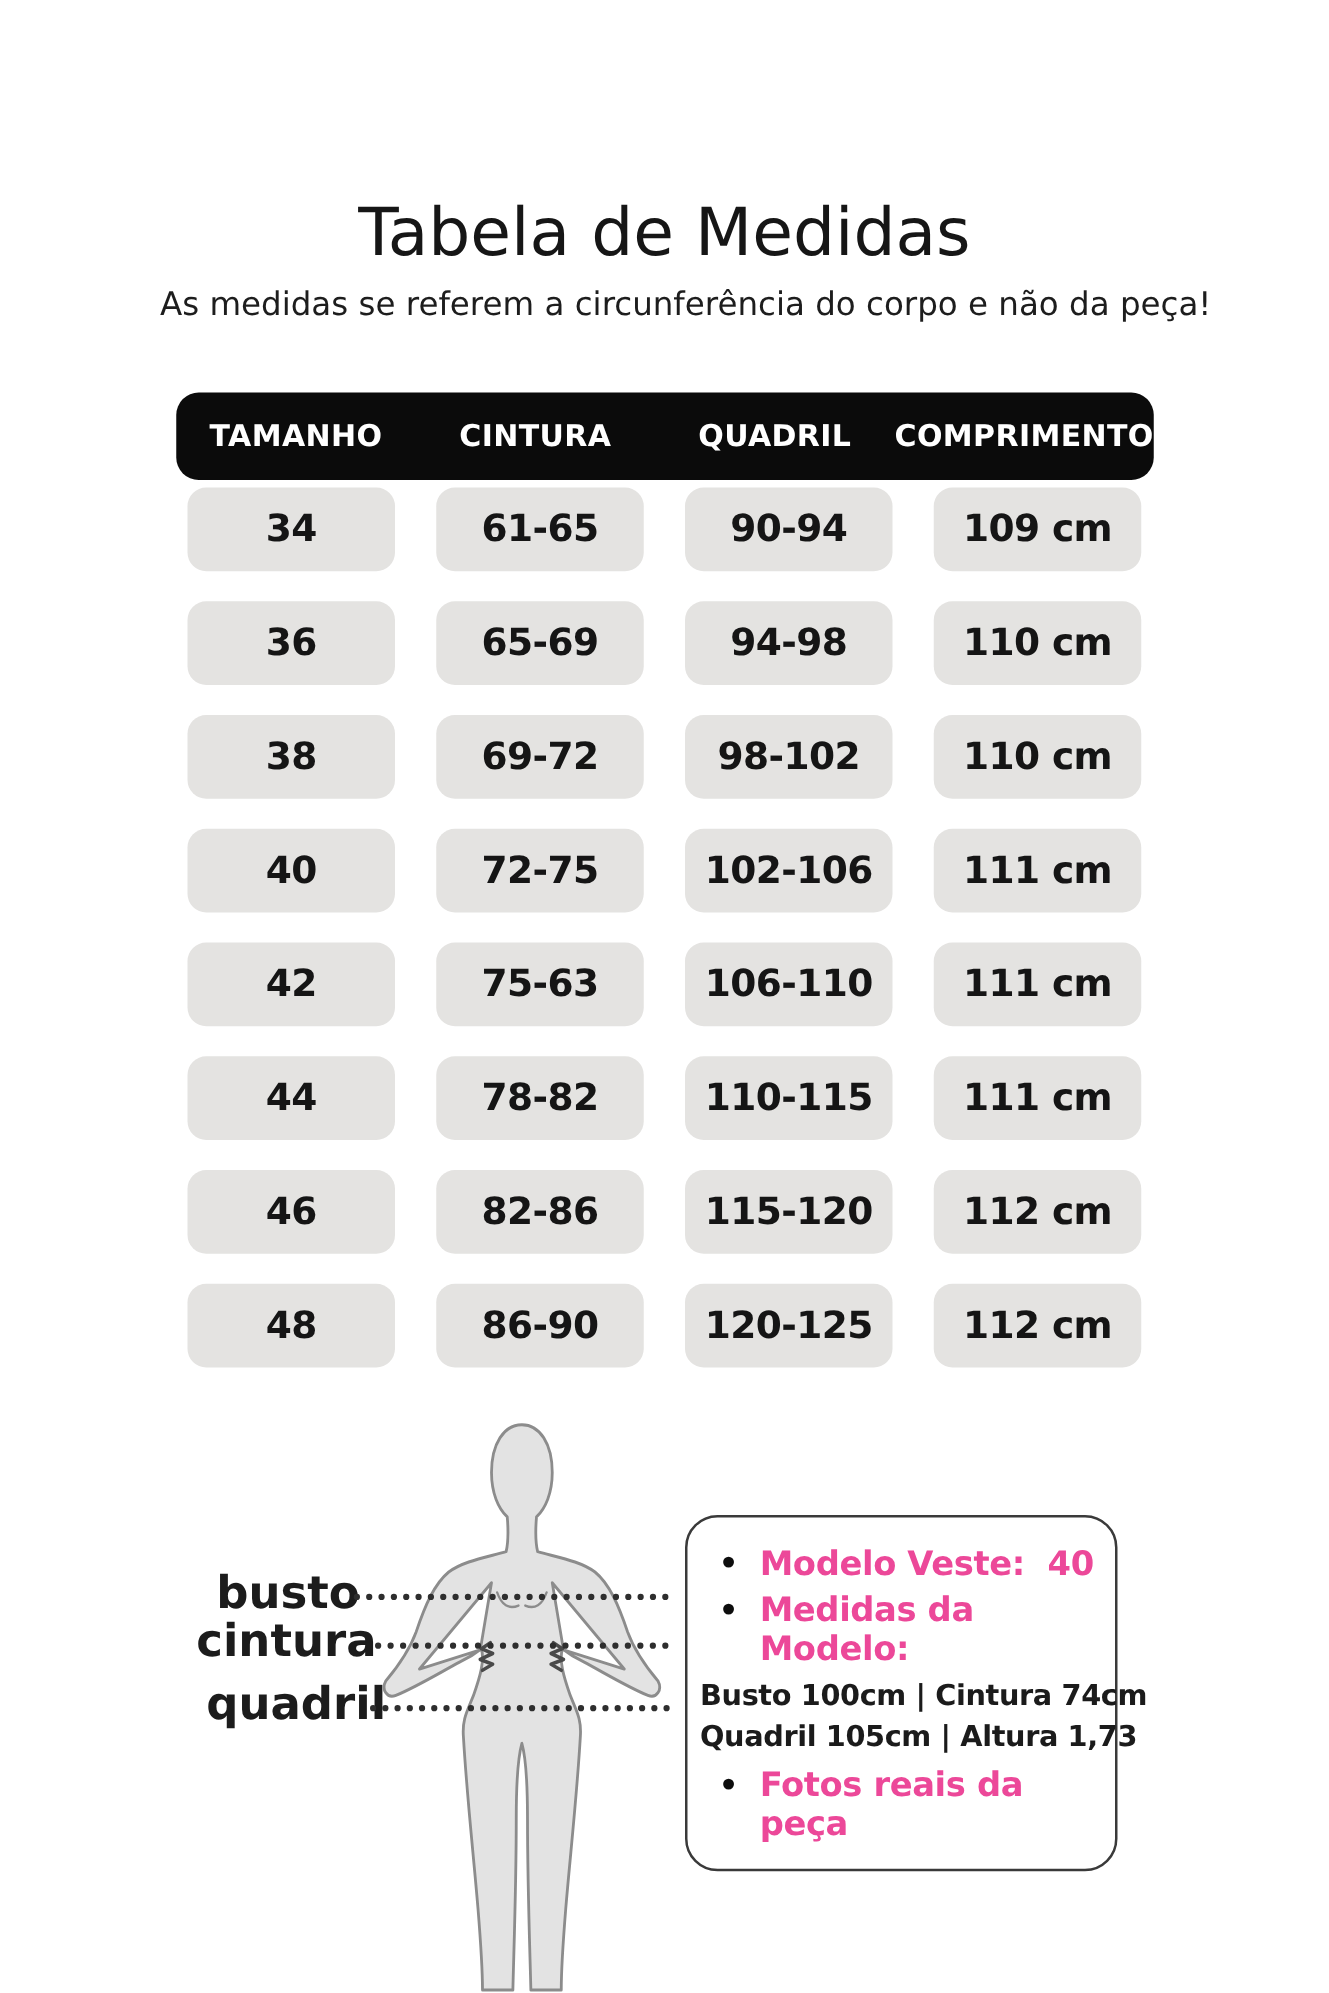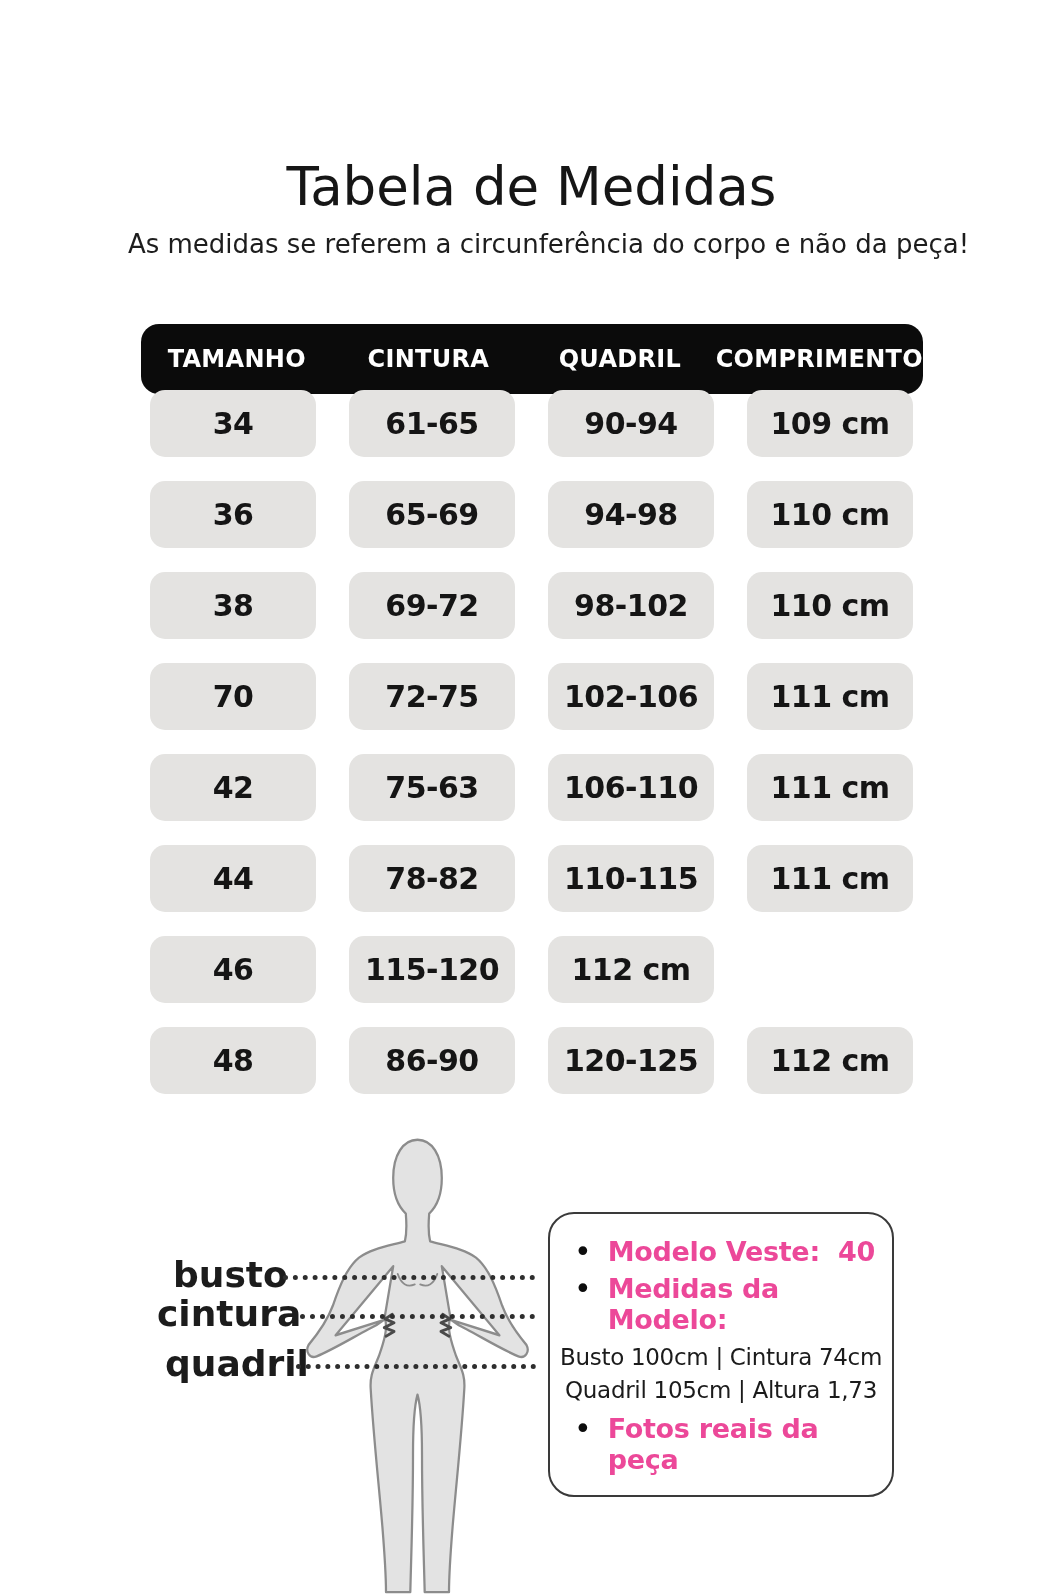--- a/index.html
+++ b/index.html
@@ -12,21 +12,21 @@
   .title{
     position:absolute;left:0;top:156px;width:100%;
     text-align:center;font-size:53px;font-weight:400;letter-spacing:0px;
     color:var(--text,#161616);
   }
   .subtitle{
     position:absolute;left:17px;top:229px;width:100%;
     text-align:center;font-size:26px;font-weight:400;color:#1d1d1d;
   }
   .table-header{
-    position:absolute;left:141px;top:324px;width:782px;height:70px;
+    position:absolute;left:141px;top:314px;width:782px;height:70px;
     background:var(--header-bg,#0b0b0b);border-radius:18px;
     display:grid;grid-template-columns:repeat(4,1fr);
     align-items:center;justify-items:center;
   }
   .th{
     color:var(--header-text,#ffffff);font-size:24px;font-weight:700;
     letter-spacing:.3px;white-space:nowrap;
   }
   .rows{
     position:absolute;left:150px;top:390px;width:764px;
@@ -68,21 +68,21 @@
   }
   .bullet{
     font-size:30px;line-height:30px;margin-right:16px;color:#0d0d0d;
     position:relative;top:1px;
   }
   .info-label{
     font-size:27px;font-weight:700;color:#ec4899;white-space:pre-wrap;
     letter-spacing:-0.3px;
   }
   .info-detail{
-    text-align:center;font-size:23px;font-weight:400;color:#1b1b1b;
+    text-align:center;font-size:23px;font-weight:700;color:#1b1b1b;
     line-height:33px;letter-spacing:-0.3px;white-space:nowrap;
   }
 </style>
 </head>
 <body>
 
 <div class="page">
 
   <div class="title">Tabela de Medidas</div>
   <div class="subtitle">As medidas se referem a circunferência do corpo e não da peça!</div>
@@ -107,39 +107,40 @@
       <div class="cell">94-98</div>
       <div class="cell">110 cm</div>
     </div>
     <div class="row">
       <div class="cell">38</div>
       <div class="cell">69-72</div>
       <div class="cell">98-102</div>
       <div class="cell">110 cm</div>
     </div>
     <div class="row">
-      <div class="cell">70</div>
+      <div class="cell">40</div>
       <div class="cell">72-75</div>
       <div class="cell">102-106</div>
       <div class="cell">111 cm</div>
     </div>
     <div class="row">
       <div class="cell">42</div>
       <div class="cell">75-63</div>
       <div class="cell">106-110</div>
       <div class="cell">111 cm</div>
     </div>
     <div class="row">
       <div class="cell">44</div>
       <div class="cell">78-82</div>
       <div class="cell">110-115</div>
       <div class="cell">111 cm</div>
     </div>
     <div class="row">
       <div class="cell">46</div>
+      <div class="cell">82-86</div>
       <div class="cell">115-120</div>
       <div class="cell">112 cm</div>
     </div>
     <div class="row">
       <div class="cell">48</div>
       <div class="cell">86-90</div>
       <div class="cell">120-125</div>
       <div class="cell">112 cm</div>
     </div>
   </div>

